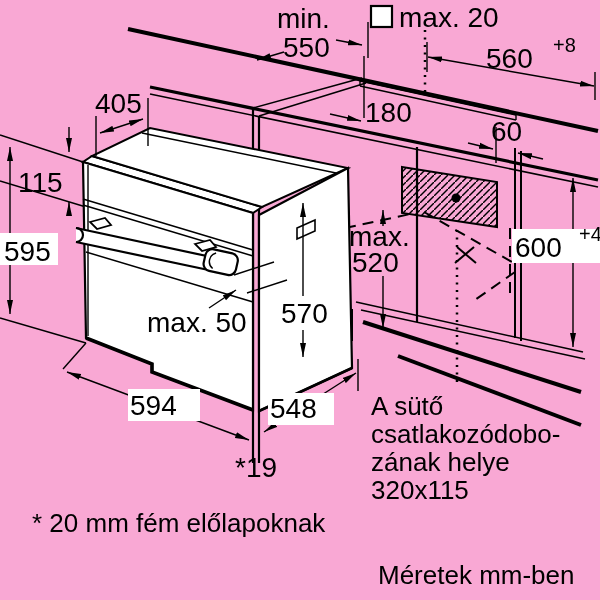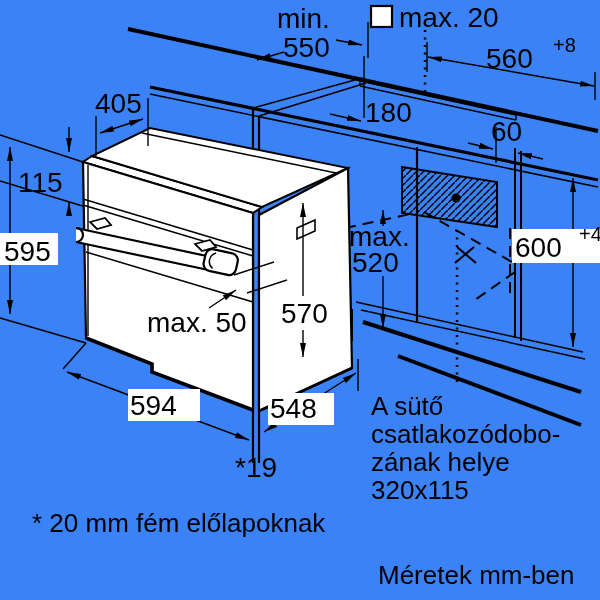--- a/index.html
+++ b/index.html
@@ -1,16 +1,16 @@
 <!DOCTYPE html>
 <html><head>
 <meta charset="utf-8">
 <style>
   html,body{margin:0;padding:0;background:#ffffff;}
-  .canvas{position:relative;width:600px;height:600px;background:#3b82f6;overflow:hidden;
+  .canvas{position:relative;width:600px;height:600px;background:#f9a8d4;overflow:hidden;
           font-family:"Liberation Sans", sans-serif;}
   svg{position:absolute;left:0;top:0;}
   text{fill:#000;font-family:"Liberation Sans", sans-serif;}
   .dim{font-size:28px;}
   .sup{font-size:20px;}
   .note{font-size:26px;}
   .ln{stroke:#000;fill:none;}
 </style>
 </head>
 <body>

